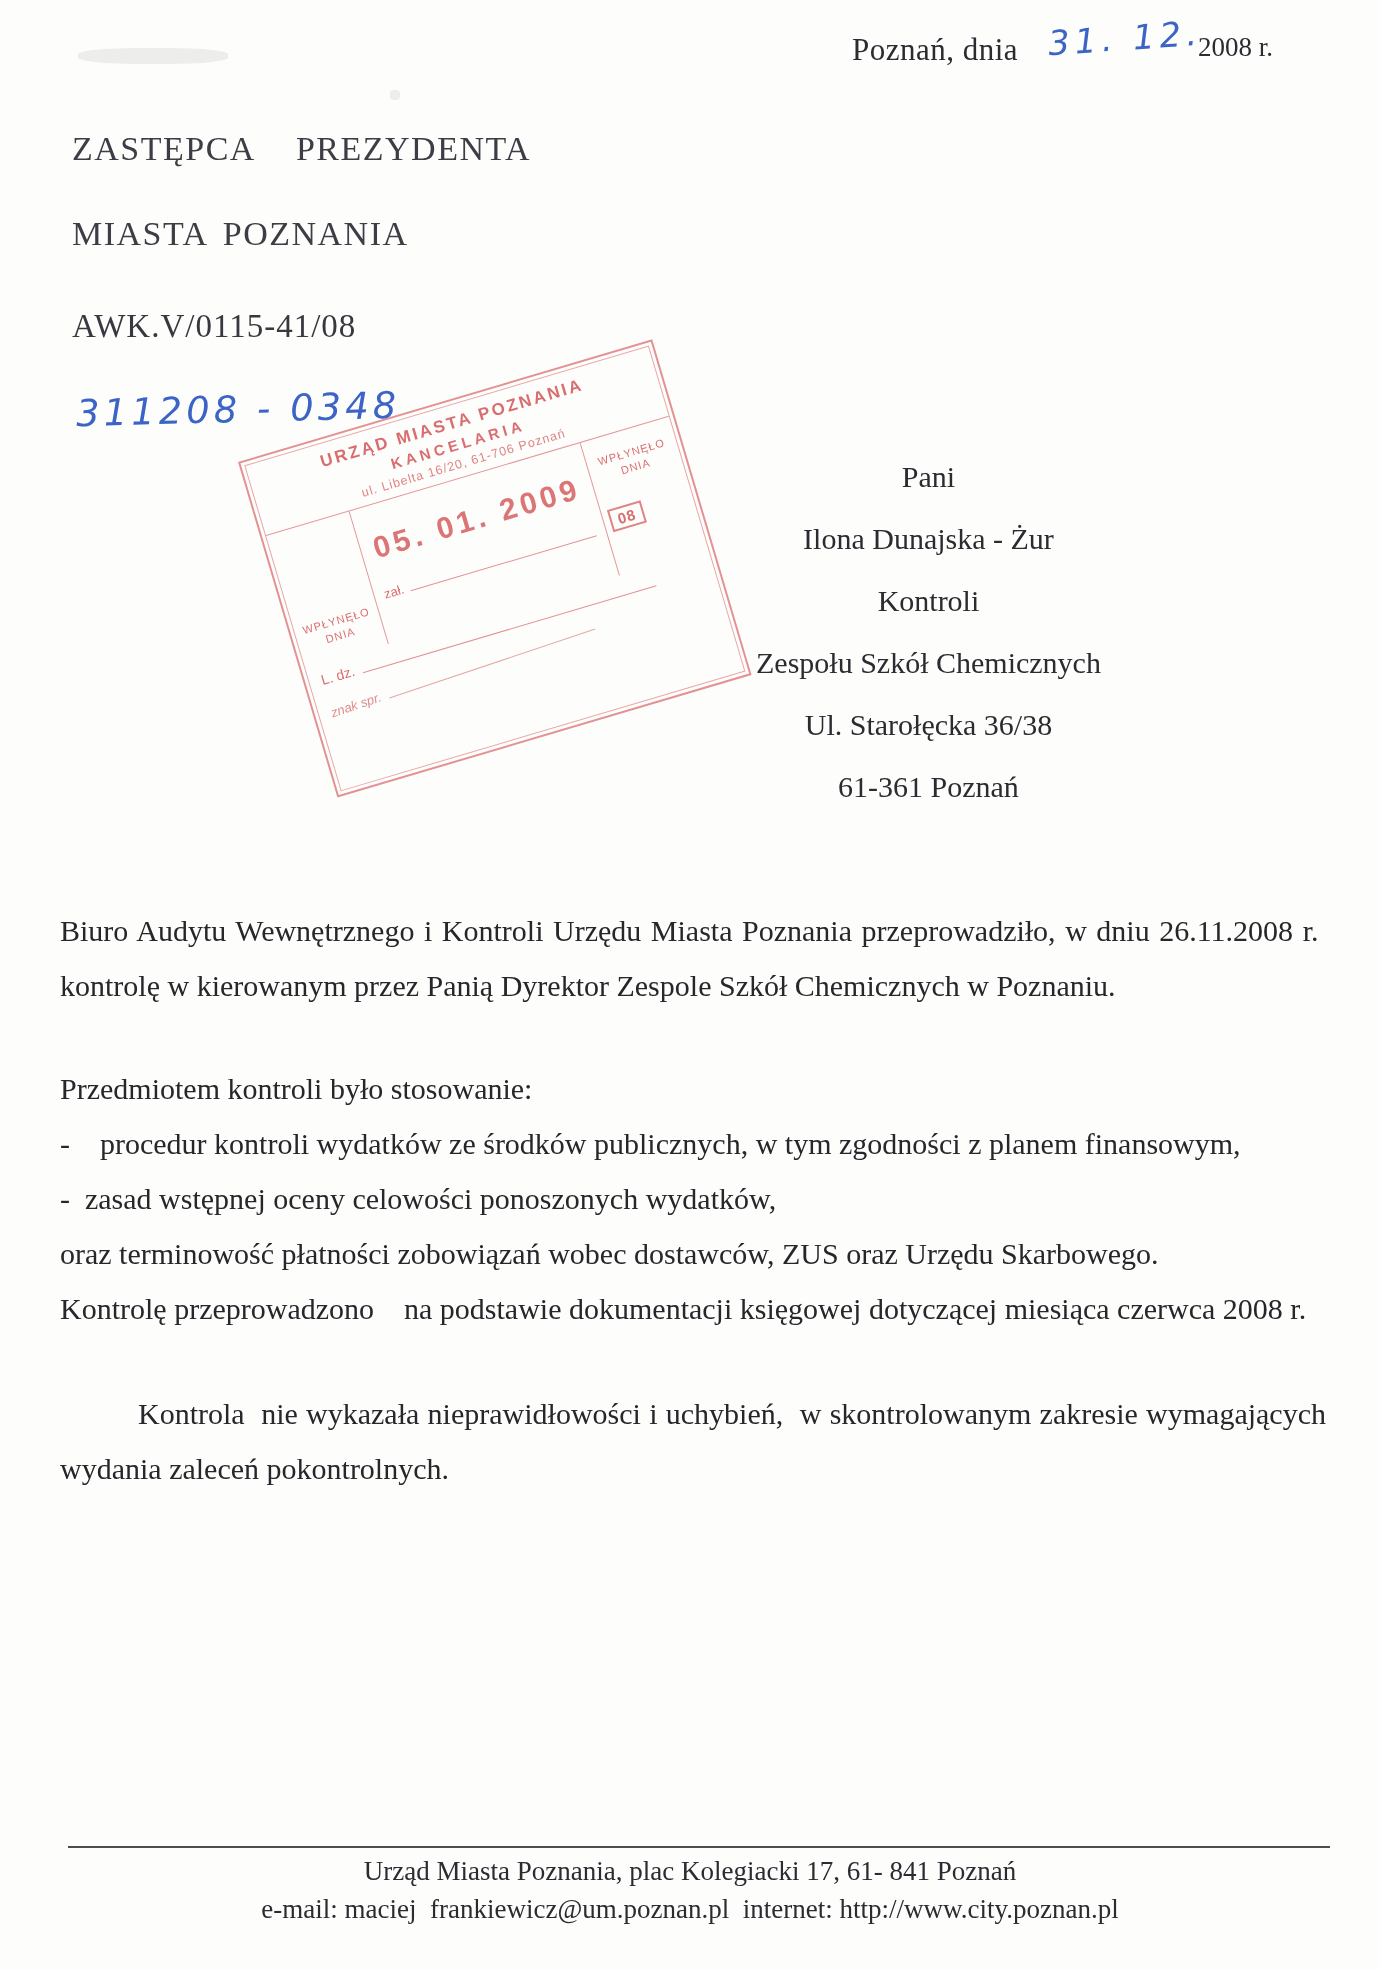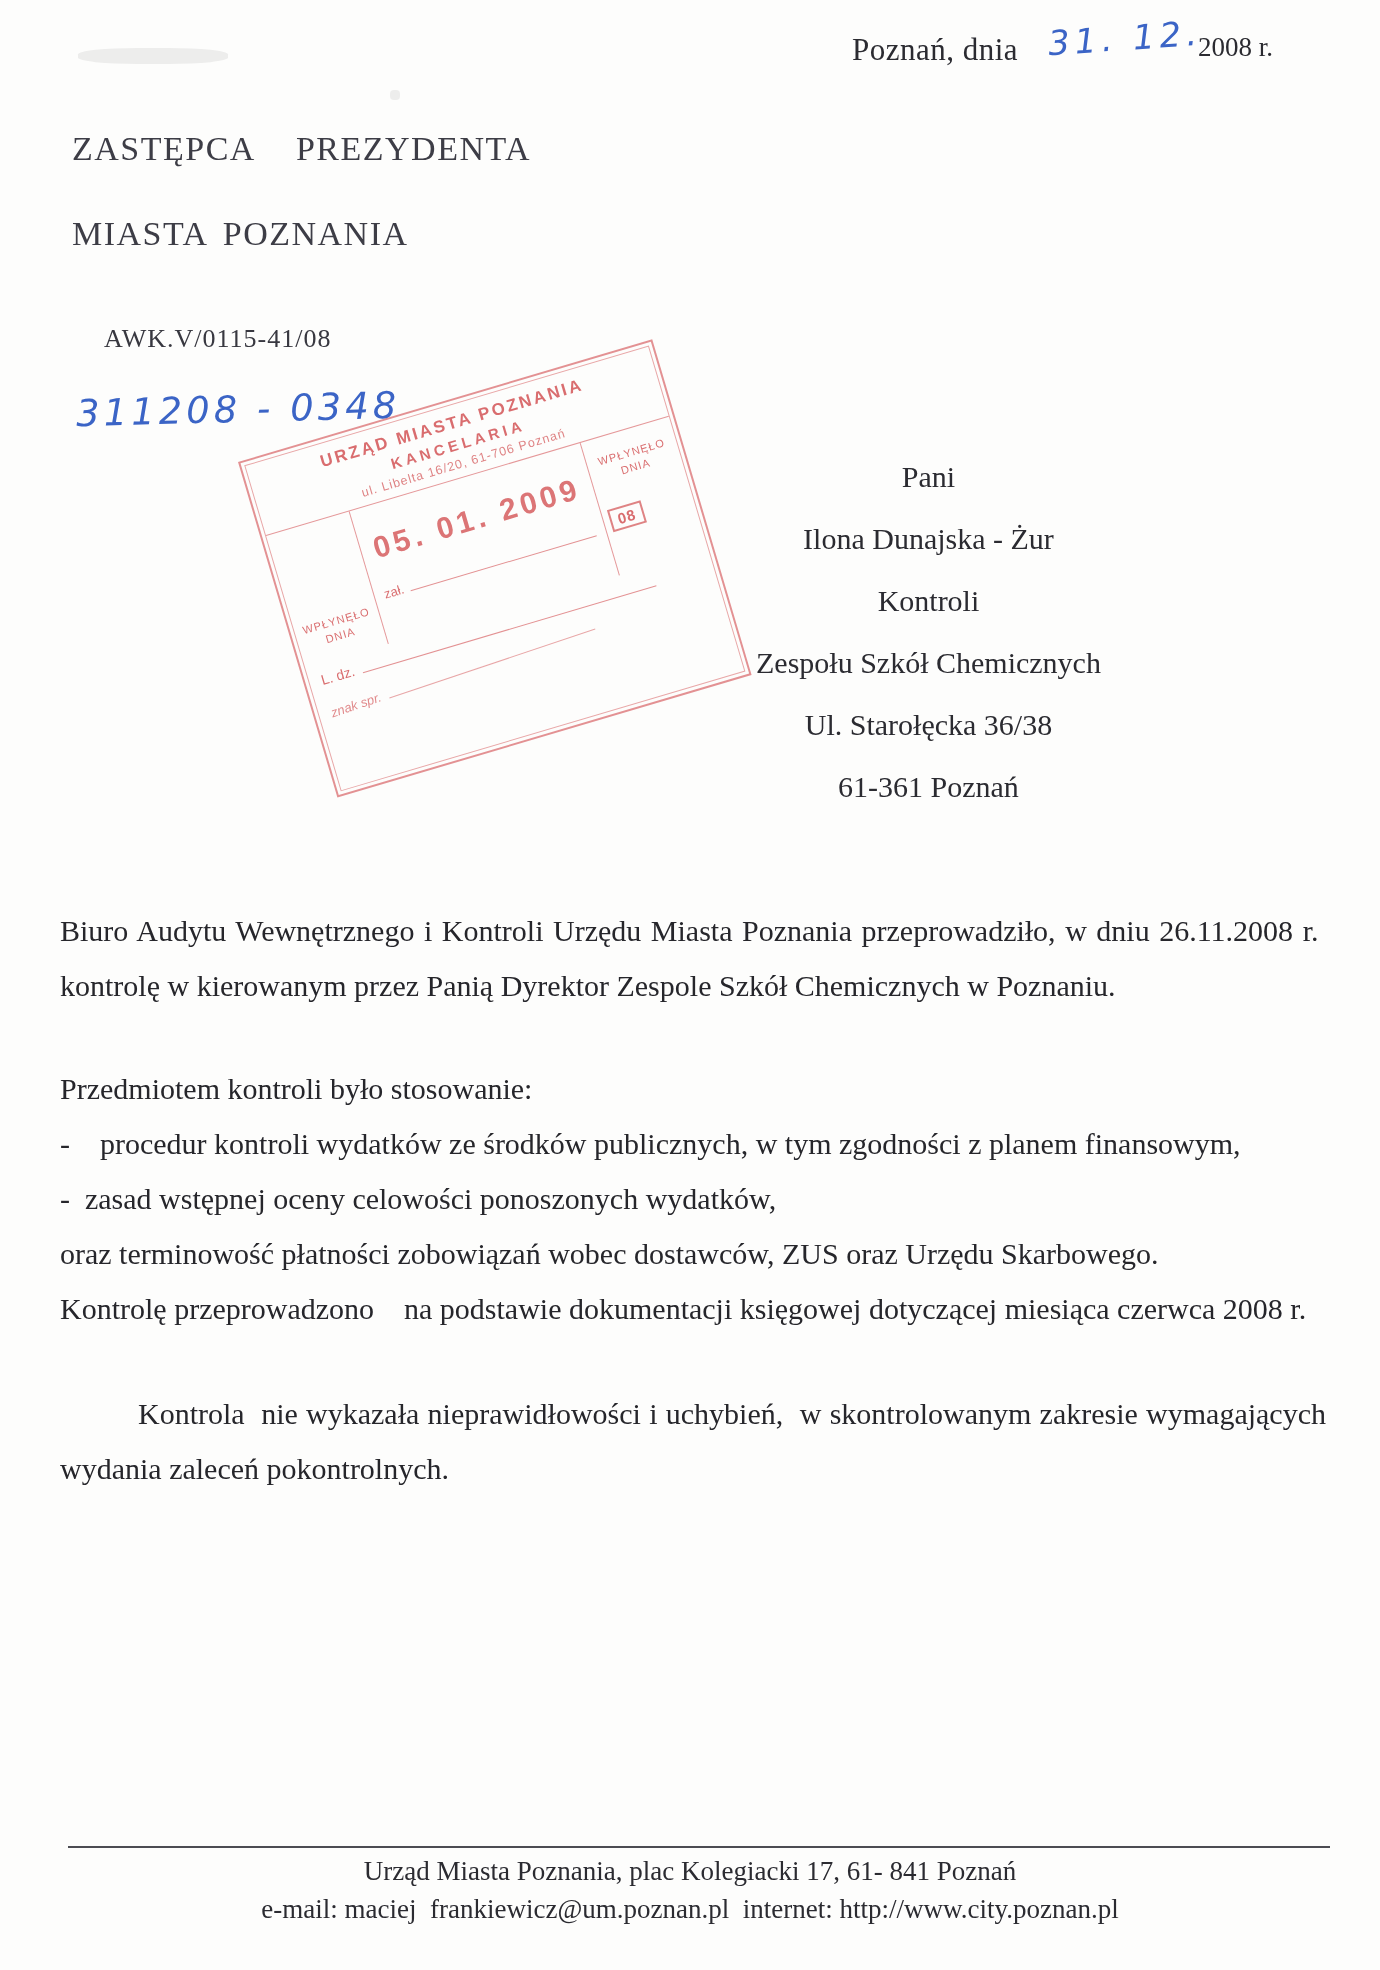--- a/index.html
+++ b/index.html
@@ -17,21 +17,21 @@
   .date-place{top:32px;left:852px;font-size:31px;letter-spacing:.5px;}
   .date-year{top:32px;left:1198px;font-size:27px;}
   .hand{color:#3b64c6;font-family:"DejaVu Sans",sans-serif;font-style:italic;}
   .date-hand{top:18px;left:1048px;font-size:34px;letter-spacing:5px;transform:rotate(-4deg);}
 
   
   .sender1{top:130px;left:72px;font-size:34px;letter-spacing:1.5px;word-spacing:10px;color:#3d3d46;}
   .sender2{top:188px;left:72px;font-size:34px;letter-spacing:1.5px;word-spacing:6px;color:#3d3d46;margin-top:27px;}
 
   
-  .ref{top:324px;left:72px;font-size:26px;letter-spacing:1px;color:#383840;margin-left:32px;}
+  .ref{top:308px;left:72px;font-size:33px;letter-spacing:1px;color:#383840;}
   .hand-number{top:388px;left:76px;font-size:37px;letter-spacing:4px;transform:rotate(-1.5deg);}
 
   
   .stamp{
     top:462px;left:238px;width:428px;height:346px;
     transform:rotate(-16.5deg);transform-origin:top left;
     color:#d55a5c;font-family:"Liberation Sans",sans-serif;
     border:2px solid rgba(213,90,92,.75);opacity:.88;
   }
   .stamp-inner{position:absolute;inset:3px;border:1px solid rgba(213,90,92,.6);}

